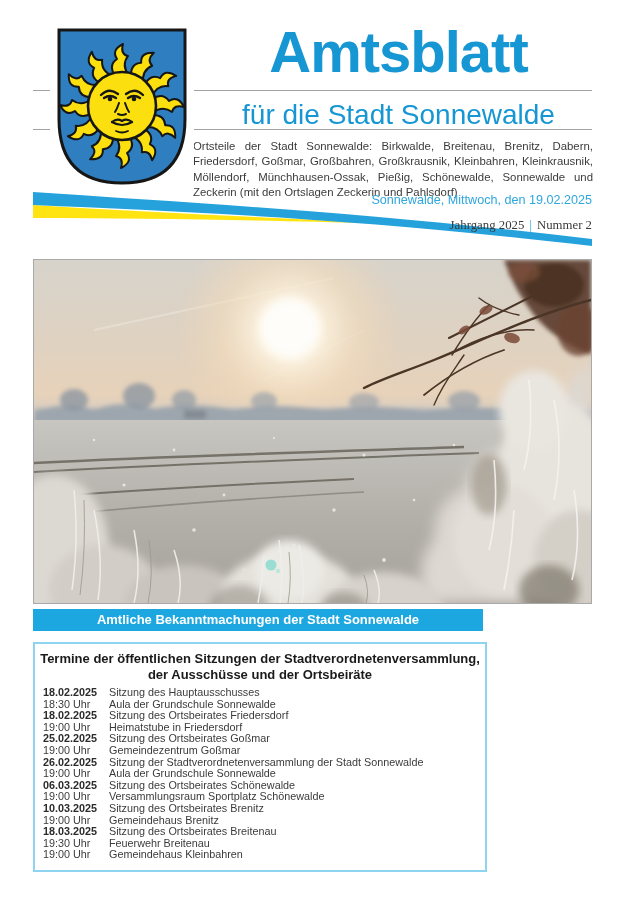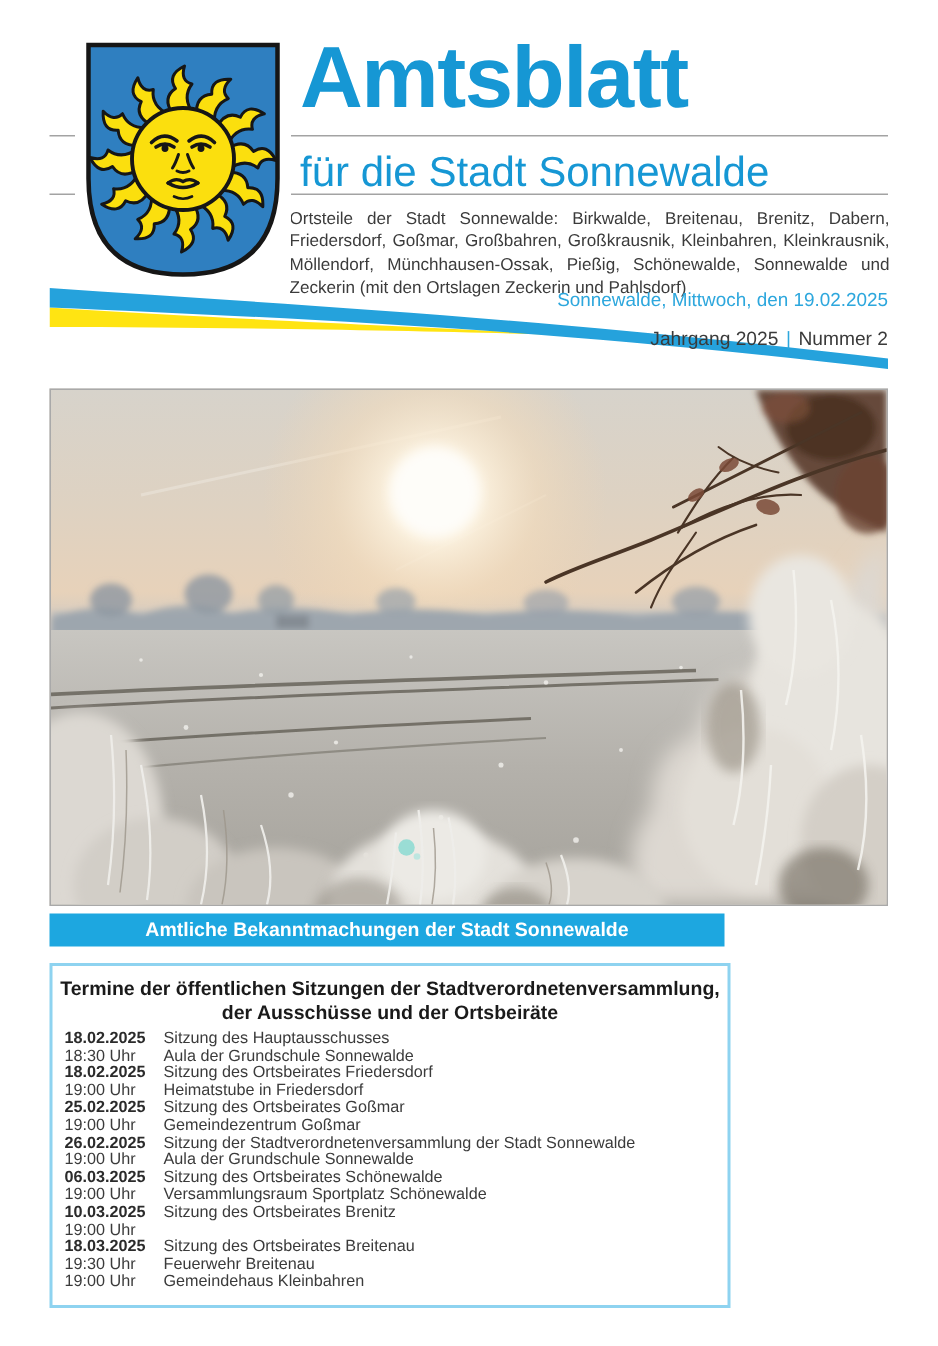--- a/index.html
+++ b/index.html
@@ -10,29 +10,29 @@
     color:#3b3b3b;
   }
   
   .rule { position:absolute; left:33px; width:559px; height:1px; background:#a3a3a3; }
   .rule.r1 { top:90px; }
   .rule.r2 { top:129px; }
   
   .crest { position:absolute; left:50px; top:27px; width:144px; height:162px;
            background:#fff; display:flex; justify-content:center; z-index:2; }
   
-  .titleblock { position:absolute; left:200px; right:28px; top:20px; }
+  .titleblock { position:absolute; left:200px; right:28px; top:20px; text-align:center; }
   .gazette-title { font-size:58px; font-weight:bold; color:#1697d4; letter-spacing:-1px; line-height:64px; }
   .gazette-sub { font-size:28px; color:#1697d4; line-height:40px; margin-top:11px; }
   .ortsteile { position:absolute; left:193px; width:400px; top:139px;
                font-size:11.4px; line-height:15.4px; text-align:justify; color:#3b3b3b; }
   
   .swoosh { position:absolute; left:33px; top:190px; width:559px; height:62px; }
   .dateline { position:absolute; right:33px; top:193px; font-size:12.6px; color:#2da7dd; }
-  .issue { position:absolute; right:33px; top:218px; font-size:12.8px; color:#3a3a3a; }
+  .issue { position:absolute; right:33px; top:218px; font-size:12.8px; color:#3a3a3a;font-family:Liberation Serif, serif; }
   .issue .sep { color:#2da7dd; padding:0 5px; }
   
   .photo { position:absolute; left:33px; top:259px; width:559px; height:345px;
            border:1px solid #a9a9a9; background:#d8d3cb; }
   .photo svg { display:block; width:100%; height:100%; }
   
   .banner { position:absolute; left:33px; top:609px; width:450px; height:22px;
             background:#1da7e0; color:#fff; font-weight:bold; font-size:13px;
             text-align:center; line-height:22px; }
   
@@ -300,20 +300,21 @@
         <div class="sched-row">
           <span class="c1">19:00 Uhr</span>
           <span class="c2">Versammlungsraum Sportplatz Schönewalde</span>
         </div>
         <div class="sched-row datebold">
           <span class="c1">10.03.2025</span>
           <span class="c2">Sitzung des Ortsbeirates Brenitz</span>
         </div>
         <div class="sched-row">
           <span class="c1">19:00 Uhr</span>
+          <span class="c2">Gemeindehaus Brenitz</span>
         </div>
         <div class="sched-row datebold">
           <span class="c1">18.03.2025</span>
           <span class="c2">Sitzung des Ortsbeirates Breitenau</span>
         </div>
         <div class="sched-row">
           <span class="c1">19:30 Uhr</span>
           <span class="c2">Feuerwehr Breitenau</span>
         </div>
         <div class="sched-row">

